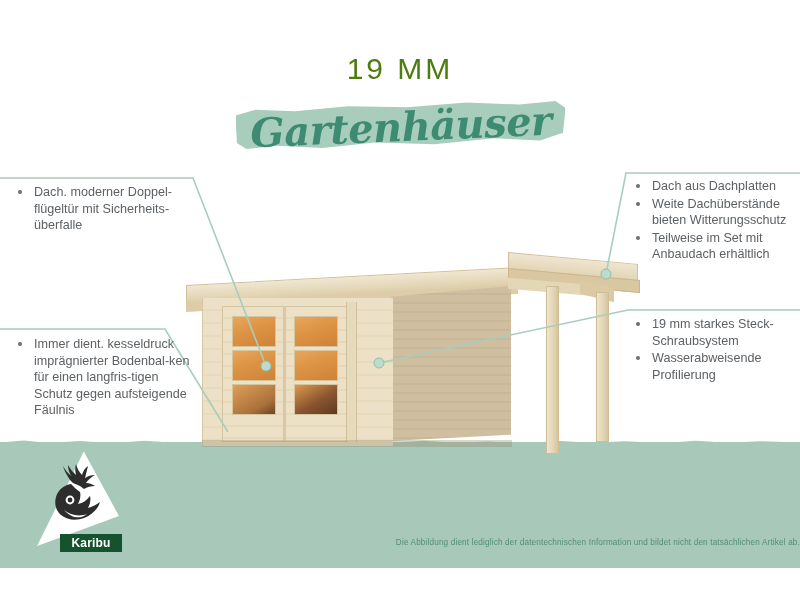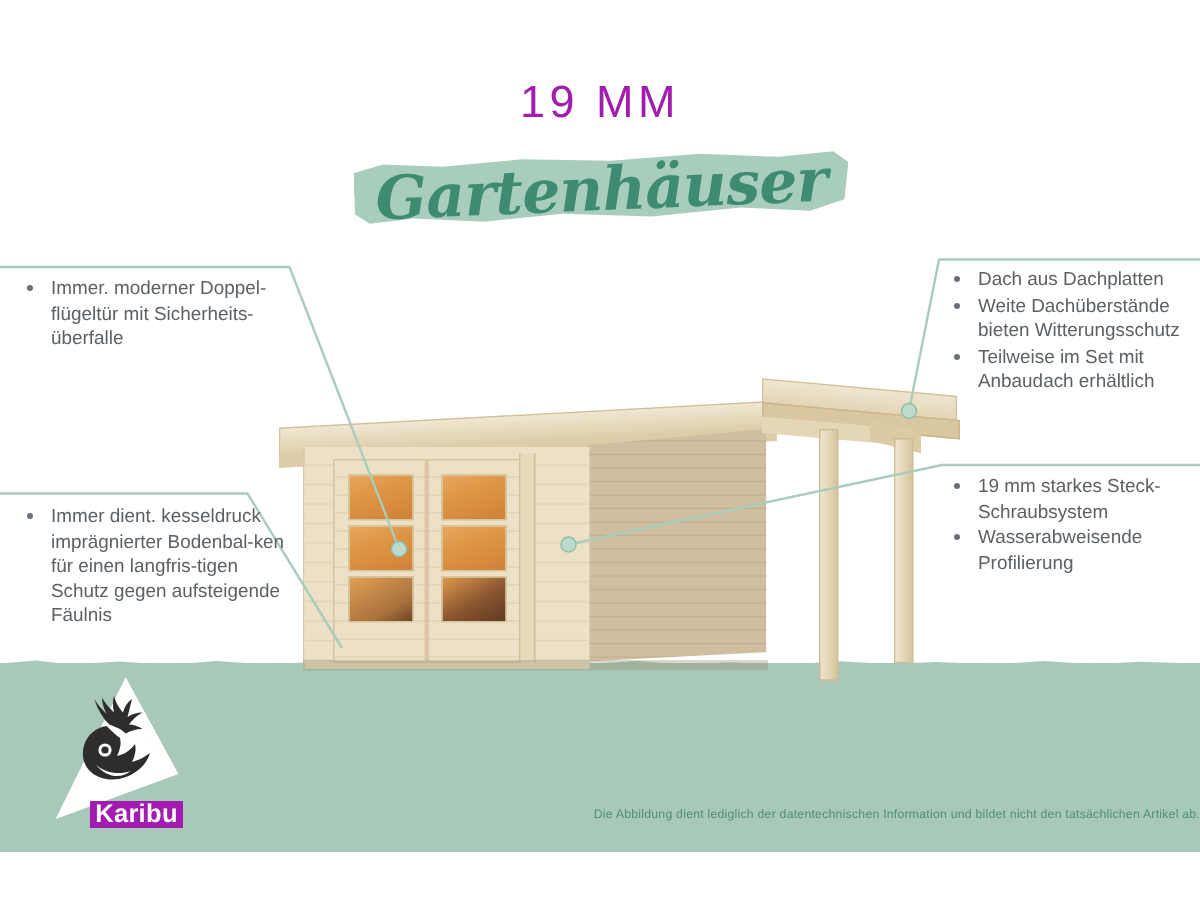--- a/index.html
+++ b/index.html
@@ -14,21 +14,21 @@
   #ground-main{top:442px;height:126px;}
   .ground-edge{
     position:absolute;left:0;top:-4px;width:800px;height:8px;
     background:#a8c8b9;
     clip-path:polygon(0% 55%,3% 30%,6% 62%,10% 38%,14% 66%,18% 34%,22% 60%,27% 40%,31% 68%,35% 36%,40% 58%,44% 42%,48% 64%,53% 33%,57% 60%,61% 44%,65% 66%,70% 36%,74% 58%,78% 42%,83% 62%,87% 34%,91% 60%,95% 40%,100% 56%,100% 100%,0% 100%);
   }
 
   
   #title-mm{
     position:absolute;left:0;top:52px;width:800px;text-align:center;
-    font-size:30px;letter-spacing:3px;color:#a21caf;font-weight:400;
+    font-size:30px;letter-spacing:3px;color:#4d7c0f;font-weight:400;
     font-family:"Liberation Sans",sans-serif;
   }
   #script-wrap{
     position:absolute;left:236px;top:95px;width:330px;height:62px;
   }
   #script-band{
     position:absolute;left:0;top:8px;width:330px;height:44px;
     background:#a9cdbc;transform:rotate(-1.6deg);
     clip-path:polygon(0% 18%,6% 6%,18% 12%,34% 4%,52% 10%,70% 3%,86% 11%,97% 5%,100% 22%,99% 78%,92% 94%,78% 86%,60% 96%,42% 88%,26% 97%,12% 89%,3% 95%,0% 80%);
   }
@@ -144,21 +144,21 @@
   #logo{position:absolute;left:32px;top:452px;width:92px;height:104px;}
   #logo-tri{
     position:absolute;left:0;top:0;width:86px;height:92px;
     background:#ffffff;
     clip-path:polygon(63% 0%,100% 72%,3% 100%);
     transform:rotate(-3deg);
   }
   #logo-deer{position:absolute;left:8px;top:12px;width:70px;height:66px;}
   #logo-label{
     position:absolute;left:28px;top:82px;width:62px;height:18px;
-    background:#a21caf;color:#fff;font-size:17px;font-weight:700;
+    background:#14532d;color:#fff;font-size:12px;font-weight:700;
     display:flex;align-items:center;justify-content:center;
     font-family:"Liberation Sans",sans-serif;letter-spacing:.2px;
   }
 
   #disclaimer{
     position:absolute;left:0;top:538px;width:800px;text-align:right;
     font-size:8.2px;color:#4f8f77;letter-spacing:.15px;
     font-family:"Liberation Sans",sans-serif;
   }
 </style>
@@ -213,21 +213,21 @@
       <path d="M800,310 L628,310 L379,363"></path>
     </g>
     <g fill="#bcdbcc" stroke="#8fc0ab" stroke-width="1">
       <circle cx="266" cy="366" r="5"></circle>
       <circle cx="606" cy="274" r="5"></circle>
       <circle cx="379" cy="363" r="5"></circle>
     </g>
   </svg>
 
   <ul class="blist" id="list-tl">
-    <li>Immer. moderner Doppel-flügeltür mit Sicherheits-überfalle</li>
+    <li>Dach. moderner Doppel-flügeltür mit Sicherheits-überfalle</li>
   </ul>
 
   <ul class="blist" id="list-bl">
     <li>Immer dient. kesseldruck imprägnierter Bodenbal-ken für einen langfris-tigen Schutz gegen aufsteigende Fäulnis</li>
   </ul>
 
   <ul class="blist right" id="list-tr">
     <li>Dach aus Dachplatten</li>
     <li>Weite Dachüberstände bieten Witterungsschutz</li>
     <li>Teilweise im Set mit Anbaudach erhältlich</li>

